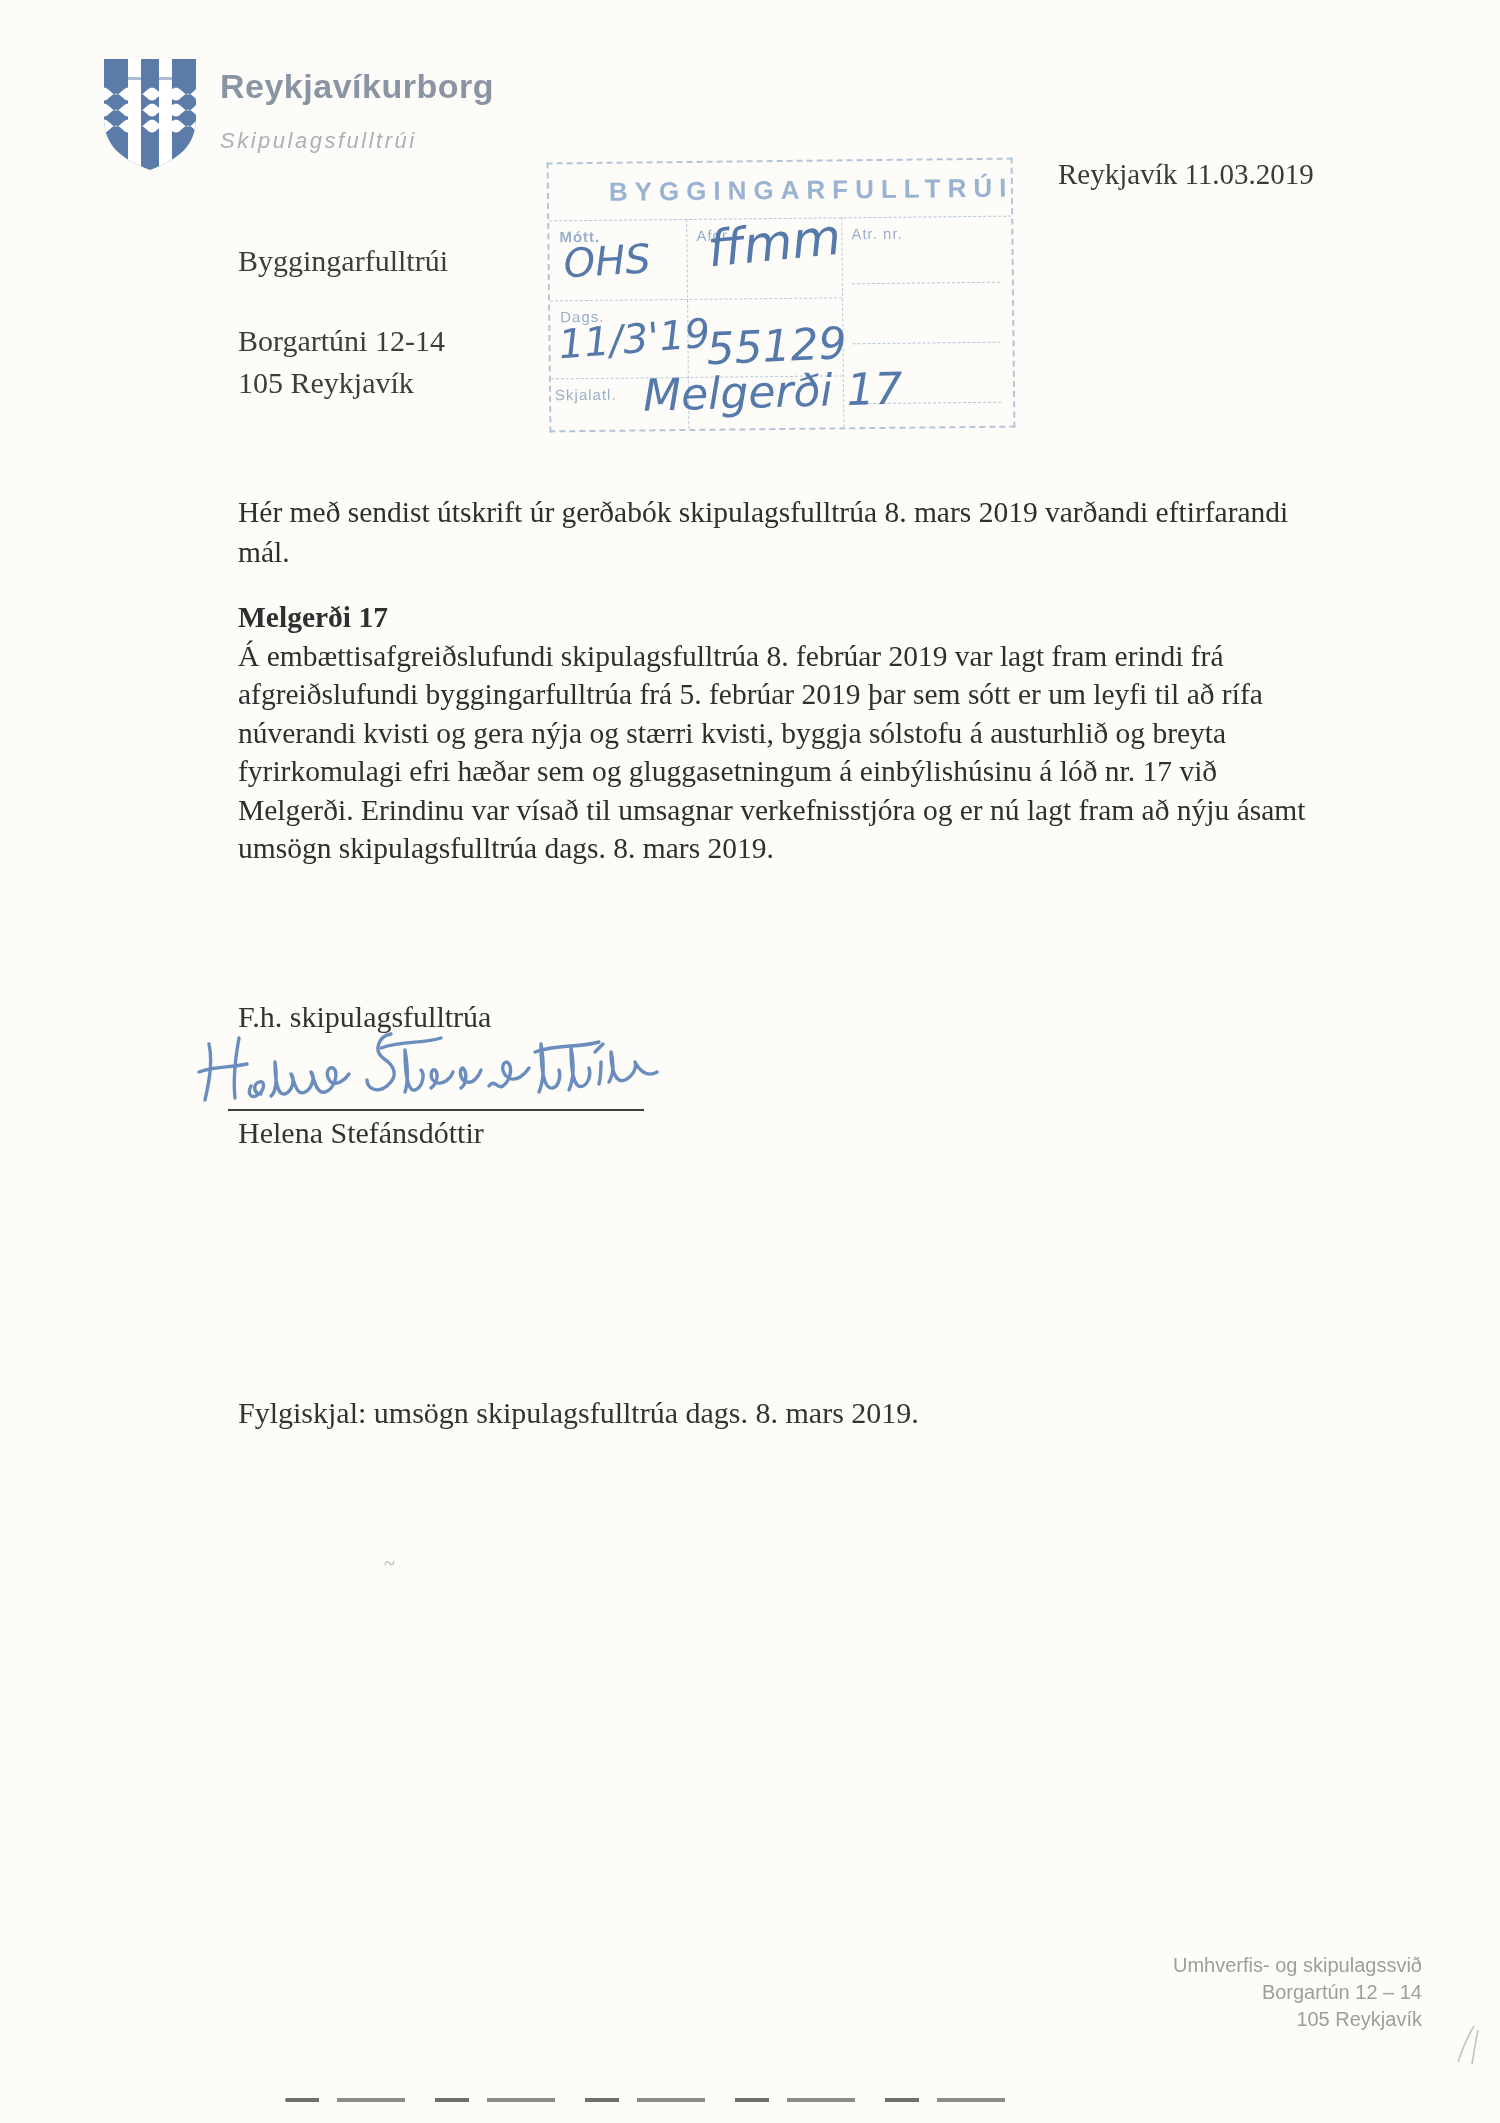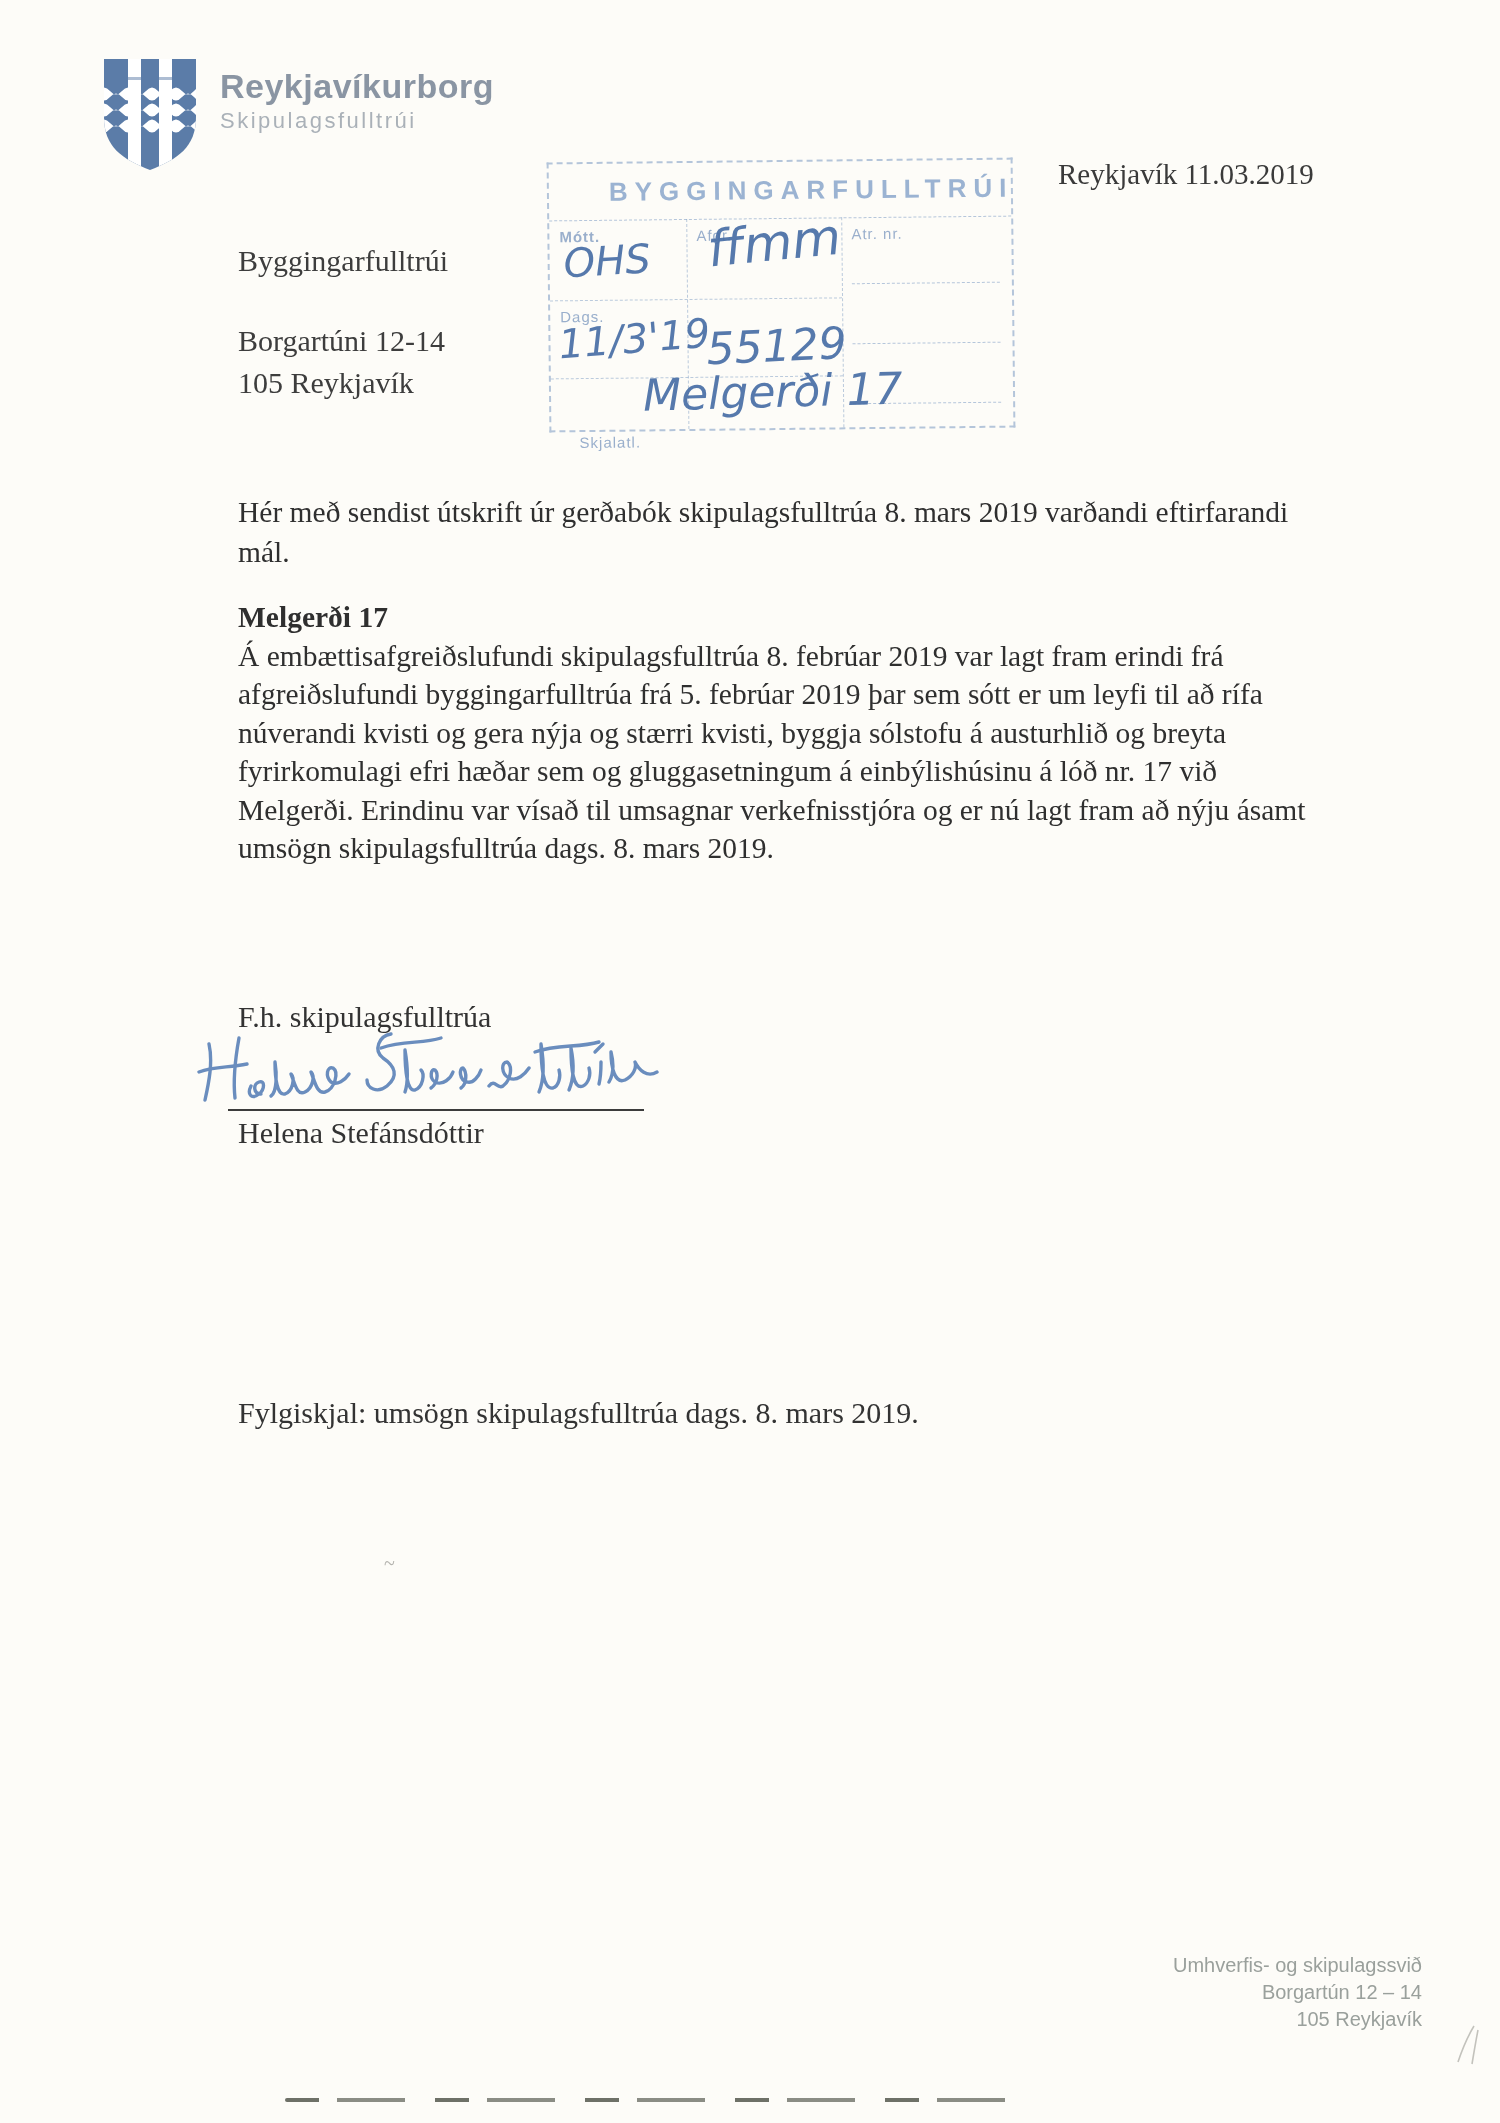--- a/index.html
+++ b/index.html
@@ -12,21 +12,21 @@
   }
   .page{
     position:absolute;inset:0;
     background:#fdfcf8;
   }
   
   .logo-wrap{position:absolute;left:98px;top:55px;display:flex;align-items:flex-start;}
   .logo-shield{width:104px;height:118px;}
   .logo-text{margin-left:18px;margin-top:12px;font-family:"Liberation Sans",sans-serif;}
   .logo-org{font-size:34px;font-weight:700;color:#8a95a3;letter-spacing:0.5px;}
-  .logo-dept{font-size:22px;color:#aab1b8;letter-spacing:2.5px;margin-top:2px;}
+  .logo-dept{font-size:22px;color:#aab1b8;letter-spacing:2.5px;margin-top:22px;font-style:italic;}
   
   .dateline{position:absolute;left:1058px;top:158px;font-size:29px;color:#3a3a3a;}
   
   .recipient{position:absolute;left:238px;top:240px;font-size:30px;color:#3d3d3d;line-height:42px;}
   .recipient .gap{height:38px;}
   
   .stamp{
     position:absolute;left:548px;top:160px;width:462px;height:266px;
     border:2px dashed rgba(122,153,194,0.55);
     transform:rotate(-0.6deg);
@@ -133,21 +133,21 @@
     </div>
     <div class="stamp-vline v1"></div>
     <div class="stamp-vline v2"></div>
     <div class="stamp-hline" style="left:0;width:292px;top:136px;"></div>
     <div class="stamp-hline" style="left:0;width:292px;top:214px;"></div>
 
     <div class="stamp-label" style="left:10px;top:64px;font-weight:bold;">Mótt.</div>
     <div class="stamp-label" style="left:147px;top:64px;">Afgr.</div>
     <div class="stamp-label" style="left:302px;top:64px;">Atr. nr.</div>
     <div class="stamp-label" style="left:10px;top:144px;">Dags.</div>
-    <div class="stamp-label" style="left:28px;top:222px;margin-top:48px;">Skjalatl.</div>
+    <div class="stamp-label" style="left:4px;top:222px;">Skjalatl.</div>
 
     <div class="stamp-dash" style="left:302px;top:122px;width:148px;"></div>
     <div class="stamp-dash" style="left:302px;top:182px;width:148px;"></div>
     <div class="stamp-dash" style="left:302px;top:242px;width:148px;"></div>
 
     <div class="hand" style="left:14px;top:74px;font-size:40px;transform:rotate(-3deg);">OHS</div>
     <div class="hand" style="left:158px;top:52px;font-size:50px;transform:rotate(-5deg);">ffmm</div>
     <div class="hand" style="left:8px;top:152px;font-size:40px;transform:rotate(-4deg);">11/3'19</div>
     <div class="hand" style="left:156px;top:158px;font-size:44px;transform:rotate(-2deg);">55129</div>
     <div class="hand" style="left:92px;top:204px;font-size:44px;transform:rotate(-1deg);">Melgerði 17</div>

